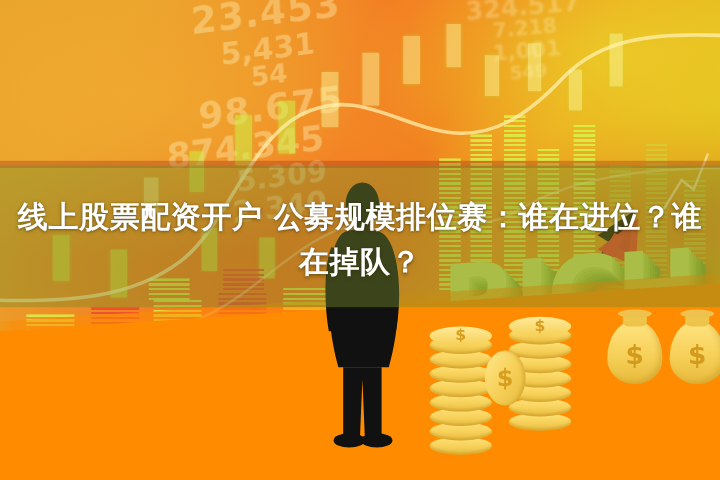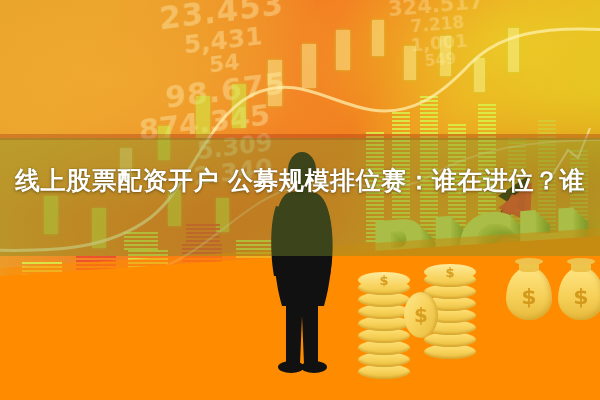--- a/index.html
+++ b/index.html
@@ -460,15 +460,16 @@
       <ellipse cx="33" cy="217" rx="13" ry="6"></ellipse>
       <ellipse cx="56" cy="217" rx="13" ry="6"></ellipse>
     </g>
   </svg>
 
   <div class="band-under"></div>
   <div class="band"></div>
 
   <div class="caption">
     <span>线上股票配资开户 公募规模排位赛：谁在进位？谁</span><br>
+    <span>在掉队？</span>
   </div>
 
 </div>
 
 </body></html>

